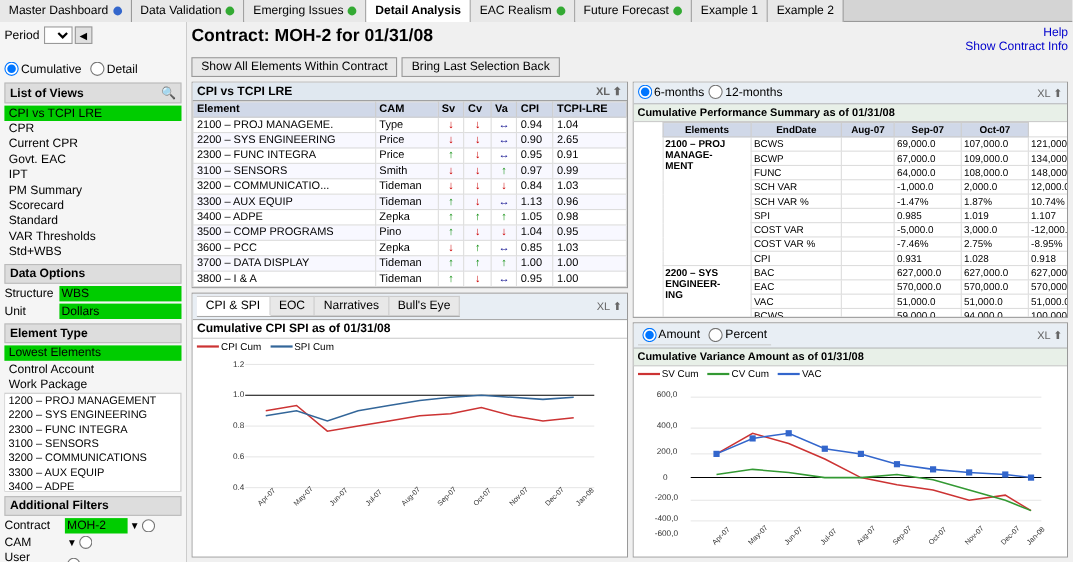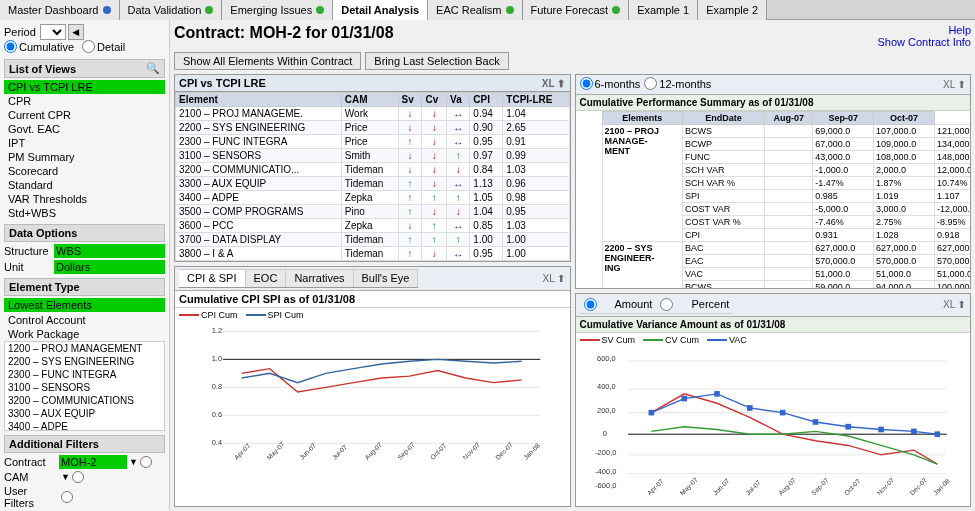--- a/index.html
+++ b/index.html
@@ -13,21 +13,21 @@
     .dot-blue { background: #3366cc; }
     .dot-green { background: #33aa33; }
 
     
     .main-layout { display: flex; height: 491px; }
 
     
     .left-panel { width: 170px; min-width: 170px; background: #f5f5f5; border-right: 1px solid #ccc; padding: 4px; overflow-y: auto; }
 
     
-    .period-row { display: flex; align-items: center; margin-bottom: 0; }
+    .period-row { display: flex; align-items: center; margin-bottom: 16px; }
     .period-label { font-size: 11px; margin-right: 4px; }
     .period-select { font-size: 10px; border: 1px solid #999; background: #fff; padding: 0 2px; height: 16px; }
     .period-btn { width: 16px; height: 16px; border: 1px solid #999; background: #e0e0e0; cursor: pointer; font-size: 9px; display: flex; align-items: center; justify-content: center; margin-left: 2px; }
 
     
     .cumulative-row { display: flex; align-items: center; margin-bottom: 6px; font-size: 11px; }
     .radio-group { display: flex; align-items: center; gap: 8px; }
     .radio-item { display: flex; align-items: center; gap: 2px; cursor: pointer; }
 
     
@@ -49,21 +49,21 @@
     .element-type-active { background: #00cc00; color: #000; padding: 1px 4px; font-size: 11px; margin-bottom: 1px; cursor: pointer; }
     .element-type-item { padding: 1px 4px; font-size: 11px; cursor: pointer; }
 
     
     .lowest-elements-list { border: 1px solid #ccc; background: #fff; height: 90px; overflow-y: auto; margin-bottom: 4px; }
     .le-item { font-size: 10px; padding: 1px 3px; cursor: pointer; white-space: nowrap; }
 
     
     .filter-row { display: flex; align-items: center; margin-bottom: 2px; }
     .filter-label { width: 55px; font-size: 11px; }
-    .filter-value { background: #00cc00; color: #000; font-size: 11px; padding: 0 2px; height: 14px; display: flex; align-items: center; width: 68px; }
+    .filter-value { background: #00cc00; color: #000; font-size: 11px; padding: 0 2px; height: 14px; display: flex; align-items: center; width: 57px; }
     .filter-arrow { font-size: 9px; margin-left: 2px; cursor: pointer; }
     .filter-radio { width: 12px; height: 12px; margin-left: 2px; }
 
     
     .right-content { flex: 1; padding: 4px; overflow: hidden; display: flex; flex-direction: column; }
 
     
     .contract-title-row { display: flex; justify-content: space-between; align-items: flex-start; margin-bottom: 4px; }
     .contract-title { font-size: 16px; font-weight: bold; }
     .help-links { text-align: right; font-size: 11px; color: #0000cc; }
@@ -99,21 +99,21 @@
     .perf-table { width: 100%; border-collapse: collapse; font-size: 9px; margin-left: 26px; }
     .perf-table th { background: #d0d8e8; border: 1px solid #ccc; padding: 1px 2px; font-size: 9px; }
     .perf-table td { border: 1px solid #ddd; padding: 1px 2px; font-size: 9px; }
 
     
     .period-tabs { display: flex; align-items: center; gap: 4px; font-size: 11px; margin-bottom: 2px; }
     .period-radio { display: flex; align-items: center; gap: 2px; cursor: pointer; }
 
     
     .amount-tabs { display: flex; align-items: center; gap: 8px; font-size: 11px; padding: 2px 4px; border-bottom: 1px solid #ccc; }
-    .amount-radio { display: flex; align-items: center; gap: 18px; cursor: pointer; }
+    .amount-radio { display: flex; align-items: center; gap: 2px; cursor: pointer; }
 
     .panel-top-bar { display: flex; align-items: center; justify-content: space-between; padding: 2px 4px; background: #e8eef4; border-bottom: 1px solid #aaa; }
 
     
     .legend { display: flex; gap: 8px; font-size: 9px; align-items: center; padding: 2px 4px; }
     .legend-item { display: flex; align-items: center; gap: 2px; }
     .legend-color { width: 20px; height: 2px; }
   </style>
 </head>
 <body>
@@ -275,21 +275,21 @@
                   <th>Sv</th>
                   <th>Cv</th>
                   <th>Va</th>
                   <th>CPI</th>
                   <th>TCPI-LRE</th>
                 </tr>
               </thead>
               <tbody id="cpi-tbody">
               <tr>
     <td>2100 – PROJ MANAGEME.</td>
-    <td>Work</td>
+    <td>Type</td>
     <td style="color:#cc0000; text-align:center;">↓</td>
     <td style="color:#cc0000; text-align:center;">↓</td>
     <td style="color:#000088; text-align:center;">↔</td>
     <td>0.94</td>
     <td>1.04</td>
   </tr>
                   <tr>
     <td>2200 – SYS ENGINEERING</td>
     <td>Price</td>
     <td style="color:#cc0000; text-align:center;">↓</td>
@@ -484,21 +484,21 @@
                   <tr>
                     <td>BCWP</td>
                     <td></td>
                     <td>67,000.0</td>
                     <td>109,000.0</td>
                     <td>134,000.0</td>
                   </tr>
                   <tr>
                     <td>FUNC</td>
                     <td></td>
-                    <td>43,000.0</td>
+                    <td>64,000.0</td>
                     <td>108,000.0</td>
                     <td>148,000.0</td>
                   </tr>
                   <tr>
                     <td>SCH VAR</td>
                     <td></td>
                     <td>-1,000.0</td>
                     <td>2,000.0</td>
                     <td>12,000.0</td>
                   </tr>

